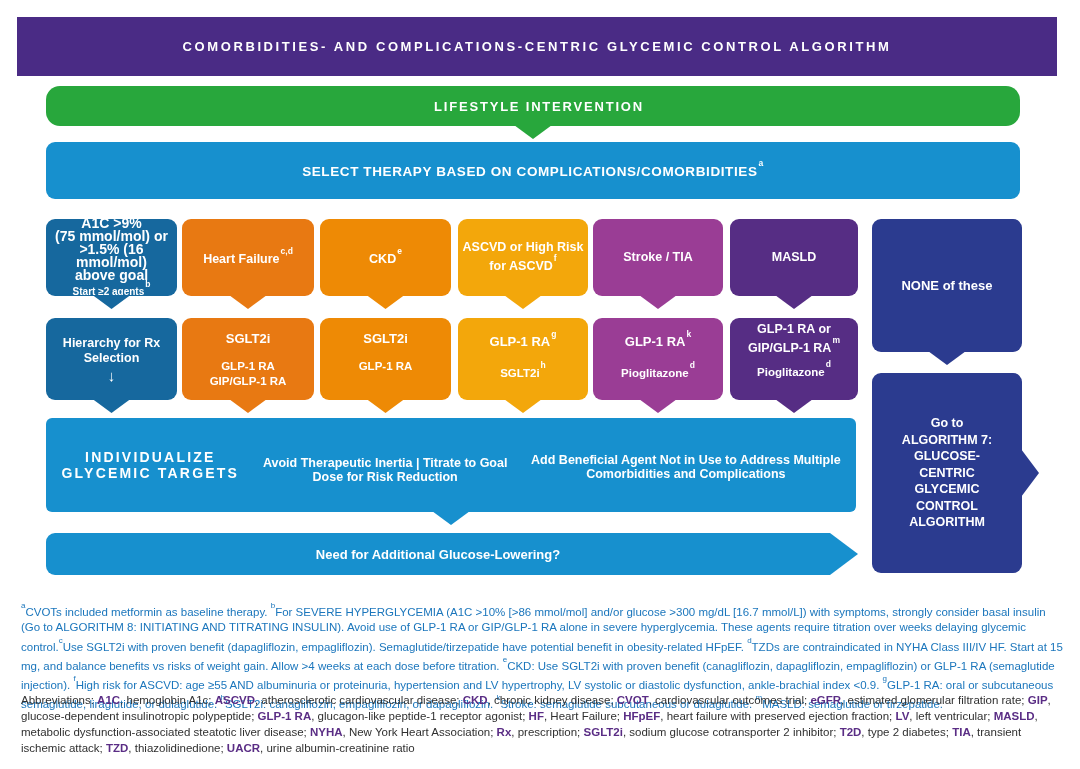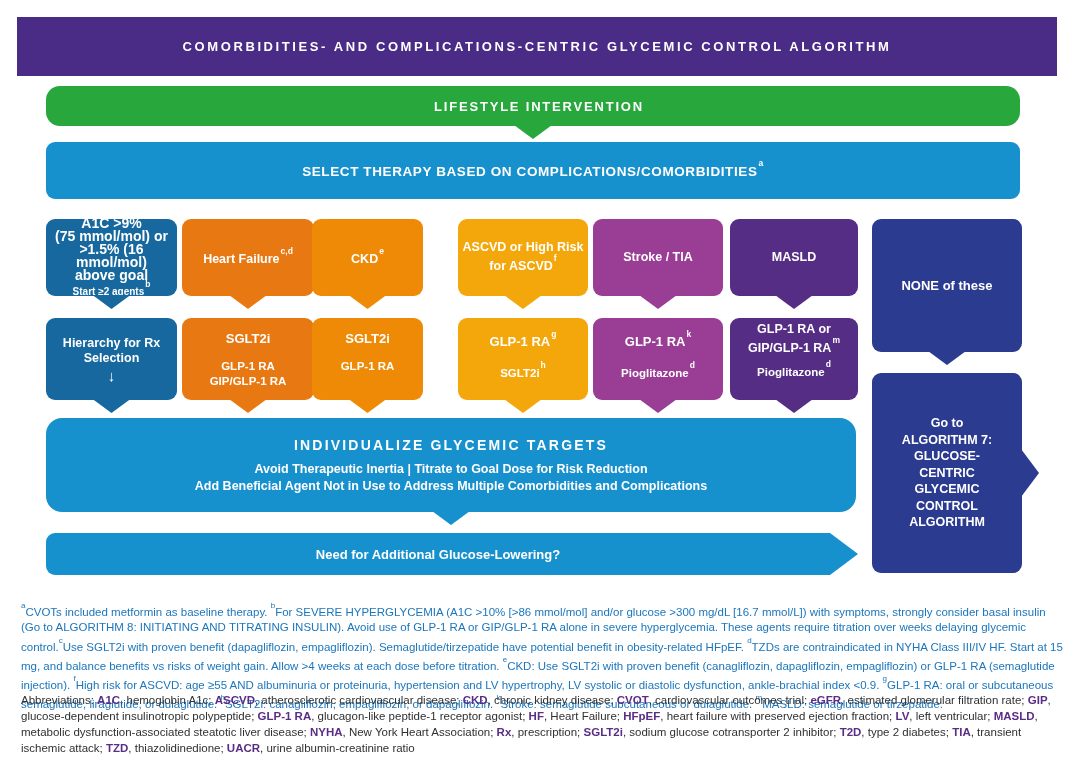--- a/index.html
+++ b/index.html
@@ -40,21 +40,21 @@
   #lifestyle{left:46px;top:86px;width:974px;height:40px;border-radius:14px;display:flex;align-items:center;justify-content:center;padding-left:12px;}
   #lifestyle .t{font-size:13px;font-weight:bold;letter-spacing:1.8px;}
 
   #select-bar{left:46px;top:142px;width:974px;height:57px;border-radius:9px;display:flex;flex-direction:column;align-items:center;justify-content:center;text-align:left;}
   #select-bar .t{font-size:13.5px;font-weight:bold;letter-spacing:.6px;}
   #select-bar .s{font-size:12px;font-weight:bold;margin-top:3px;}
 
   .node{border-radius:9px;display:flex;flex-direction:column;align-items:center;justify-content:center;text-align:center;}
   .notch{position:absolute;top:100%;left:50%;transform:translateX(-50%);width:38px;height:14px;margin-top:-1px;
          clip-path:polygon(0 0,100% 0,50% 100%);}
-  .c1{left:46px;width:131px;} .c2{left:182px;width:132px;} .c3{left:312px;width:111px;}
+  .c1{left:46px;width:131px;} .c2{left:182px;width:132px;} .c3{left:320px;width:131px;}
   .c4{left:458px;width:130px;} .c5{left:593px;width:130px;} .c6{left:730px;width:128px;}
   .c7{left:872px;width:150px;}
   .r1{top:219px;height:77px;} .r2{top:318px;height:82px;}
 
   .cond-label{font-size:12.5px;font-weight:bold;line-height:15px;}
   sup.bsup{font-size:8.5px;font-weight:bold;position:relative;top:-4px;margin-left:1px;}
 
   #box-a1c .ln{font-size:14px;font-weight:bold;line-height:13px;}
   #box-a1c .small{font-size:10px;font-weight:bold;margin-top:1px;}
 
@@ -70,21 +70,21 @@
   #box-masld-rx .rx-sub{margin-top:5px;}
 
   #box-none{top:219px;height:133px;}
   #box-none .t{font-size:13px;font-weight:bold;}
 
   #box-goto{top:373px;height:200px;}
   #box-goto .ln{font-size:12.5px;font-weight:bold;line-height:16.5px;}
   #box-goto .rarr{position:absolute;left:100%;top:50%;transform:translateY(-50%);width:18px;height:48px;margin-left:-1px;
                   clip-path:polygon(0 0,100% 50%,0 100%);}
 
-  #individualize{left:46px;top:418px;width:810px;height:94px;border-radius:16px;display:flex;flex-direction:column;align-items:center;justify-content:center;text-align:center;}
+  #individualize{left:46px;top:418px;width:810px;height:94px;border-radius:6px;display:flex;flex-direction:row;align-items:center;justify-content:center;text-align:center;}
   #individualize .t{font-size:14px;font-weight:bold;letter-spacing:2.2px;}
   #individualize .l1{font-size:12.5px;font-weight:bold;margin-top:9px;}
   #individualize .l2{font-size:12.5px;font-weight:bold;margin-top:3px;}
 
   #need-bar{left:46px;top:533px;width:812px;height:42px;border-radius:9px;display:flex;align-items:center;justify-content:center;
             clip-path:polygon(0 0,calc(100% - 28px) 0,100% 50%,calc(100% - 28px) 100%,0 100%);padding-right:28px;}
   #need-bar .t{font-size:13px;font-weight:bold;}
 
   #footnotes{position:absolute;left:21px;top:581px;width:1042px;color:var(--footnote-blue);
              font-size:11.5px;line-height:15.4px;text-align:left;margin-top:20px;}

